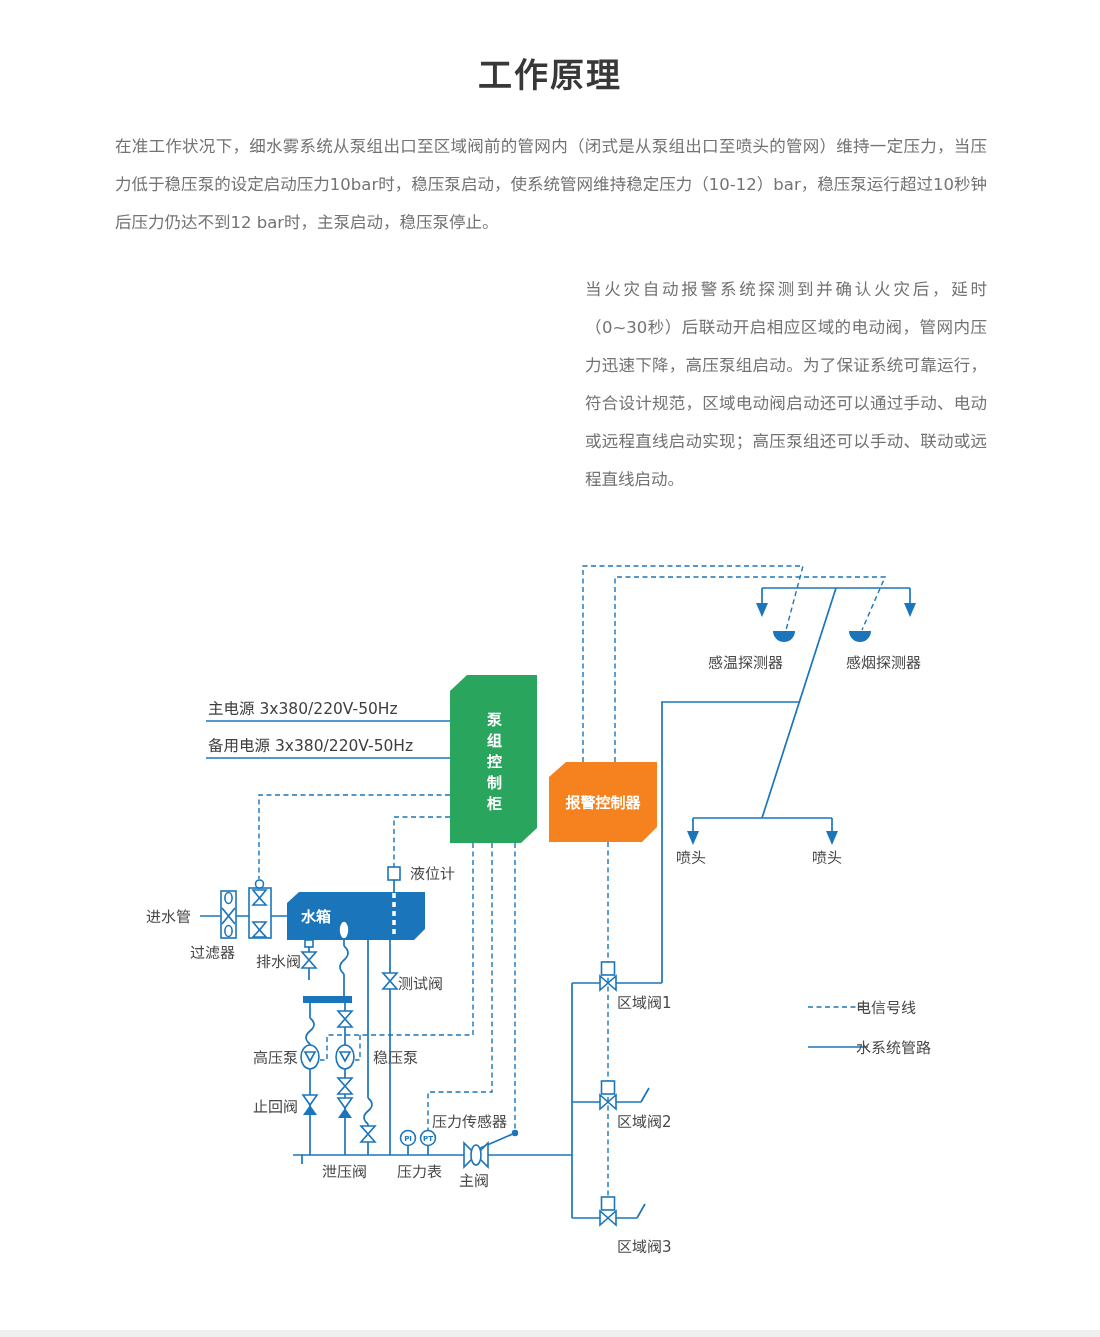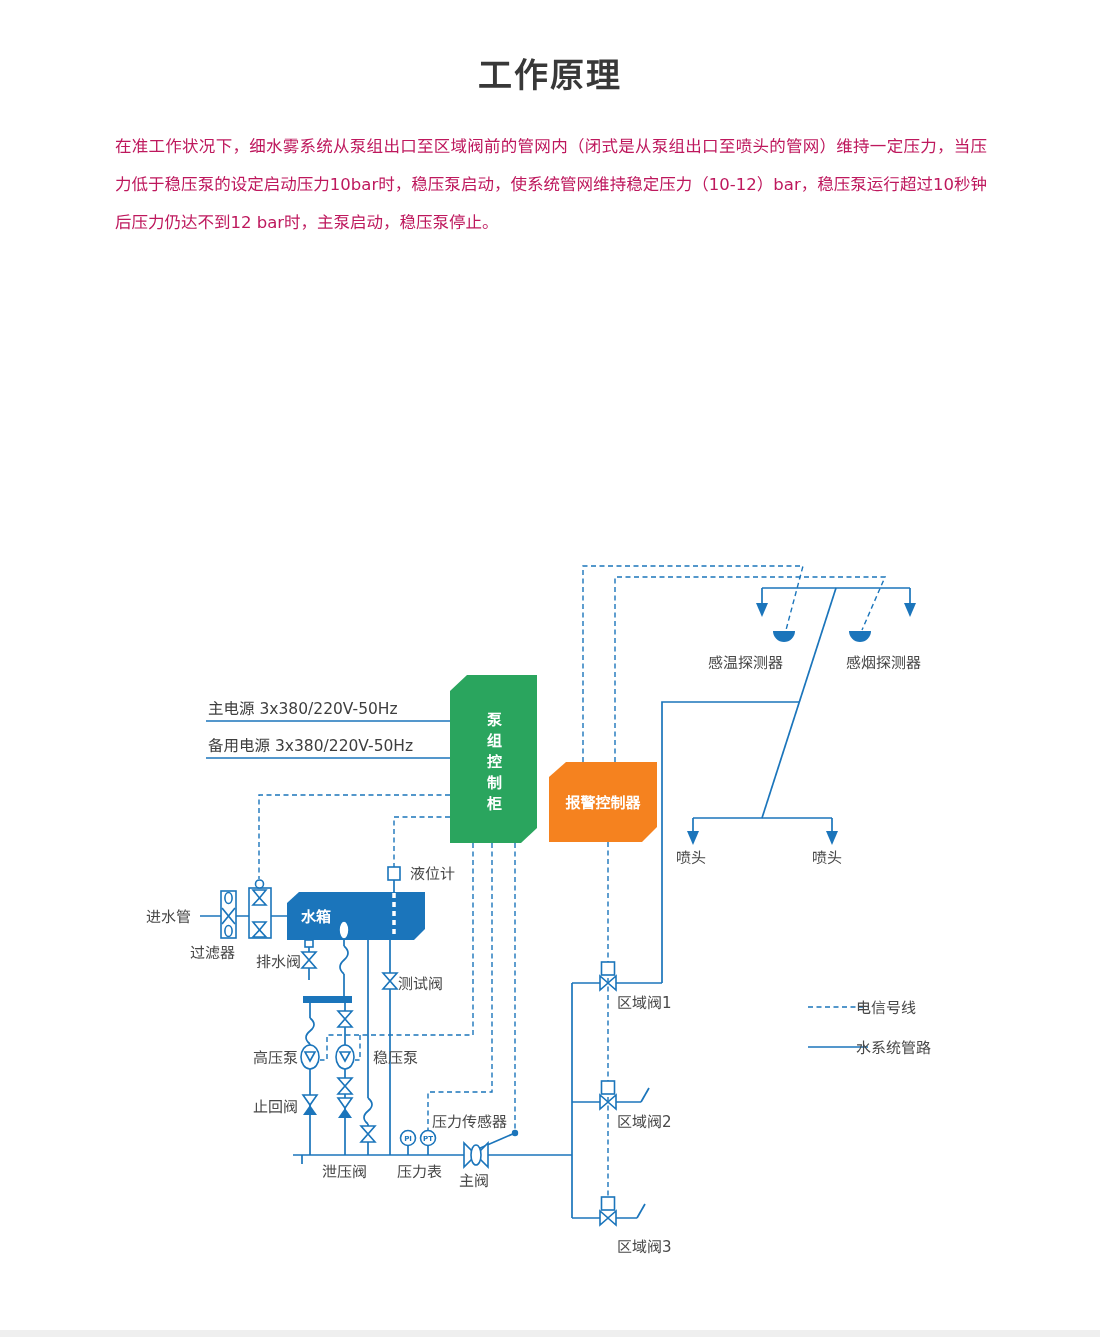--- a/index.html
+++ b/index.html
@@ -1,20 +1,20 @@
 <!DOCTYPE html>
 <html lang="zh-CN"><head>
 <meta charset="utf-8">
 <style>
   html,body{margin:0;padding:0;background:#fff;}
   .page{position:relative;width:1100px;height:1337px;background:#ffffff;overflow:hidden;
         font-family:"DejaVu Sans","Liberation Sans",sans-serif;}
   .title{position:absolute;left:0;top:48px;width:1100px;text-align:center;
          font-size:34px;font-weight:bold;color:#383838;letter-spacing:2px;font-family:Liberation Mono, monospace;}
-  .para{position:absolute;color:#be185d;font-size:16.5px;line-height:38px;
+  .para{position:absolute;color:#737373;font-size:16.5px;line-height:38px;
         text-align:justify;text-justify:inter-ideograph;}
   .para-intro{left:115px;top:128px;width:872px;}
   .para-left{left:115px;top:271px;width:388px;}
   .para-right{left:585px;top:271px;width:402px;}
   .svg-layer{position:absolute;left:0;top:0;}
   .cabinet-label{position:absolute;left:483px;top:712px;height:120px;
         writing-mode:vertical-rl;text-orientation:upright;letter-spacing:6px;
         color:#ffffff;font-size:15px;font-weight:bold;z-index:3;}
   .bottom-bar{position:absolute;left:0;top:1330px;width:1100px;height:7px;background:#efefef;}
   
@@ -28,20 +28,21 @@
   .tin{font-size:7px;fill:#1b75bb;font-weight:bold;}
 </style>
 </head>
 <body>
 
 <div class="page">
 
   <div class="title">工作原理</div>
 
   <div class="para para-intro">在准工作状况下，细水雾系统从泵组出口至区域阀前的管网内（闭式是从泵组出口至喷头的管网）维持一定压力，当压力低于稳压泵的设定启动压力10bar时，稳压泵启动，使系统管网维持稳定压力（10-12）bar，稳压泵运行超过10秒钟后压力仍达不到12 bar时，主泵启动，稳压泵停止。</div>
+  <div class="para para-right">当火灾自动报警系统探测到并确认火灾后，延时（0~30秒）后联动开启相应区域的电动阀，管网内压力迅速下降，高压泵组启动。为了保证系统可靠运行，符合设计规范，区域电动阀启动还可以通过手动、电动或远程直线启动实现；高压泵组还可以手动、联动或远程直线启动。</div>
 
   <div class="cabinet-label">泵组控制柜</div>
 
   <svg class="svg-layer" width="1100" height="1337" viewBox="0 0 1100 1337" xmlns="http://www.w3.org/2000/svg">
 
     <g>
       <path class="sg" d="M450,795 L259,795 L259,879"></path>
       <path class="sg" d="M450,817 L394,817 L394,867"></path>
       <path class="sg" d="M583,762 L583,566 L803,566 L786,630"></path>
       <path class="sg" d="M615,762 L615,577 L885,577 L862,630"></path>

